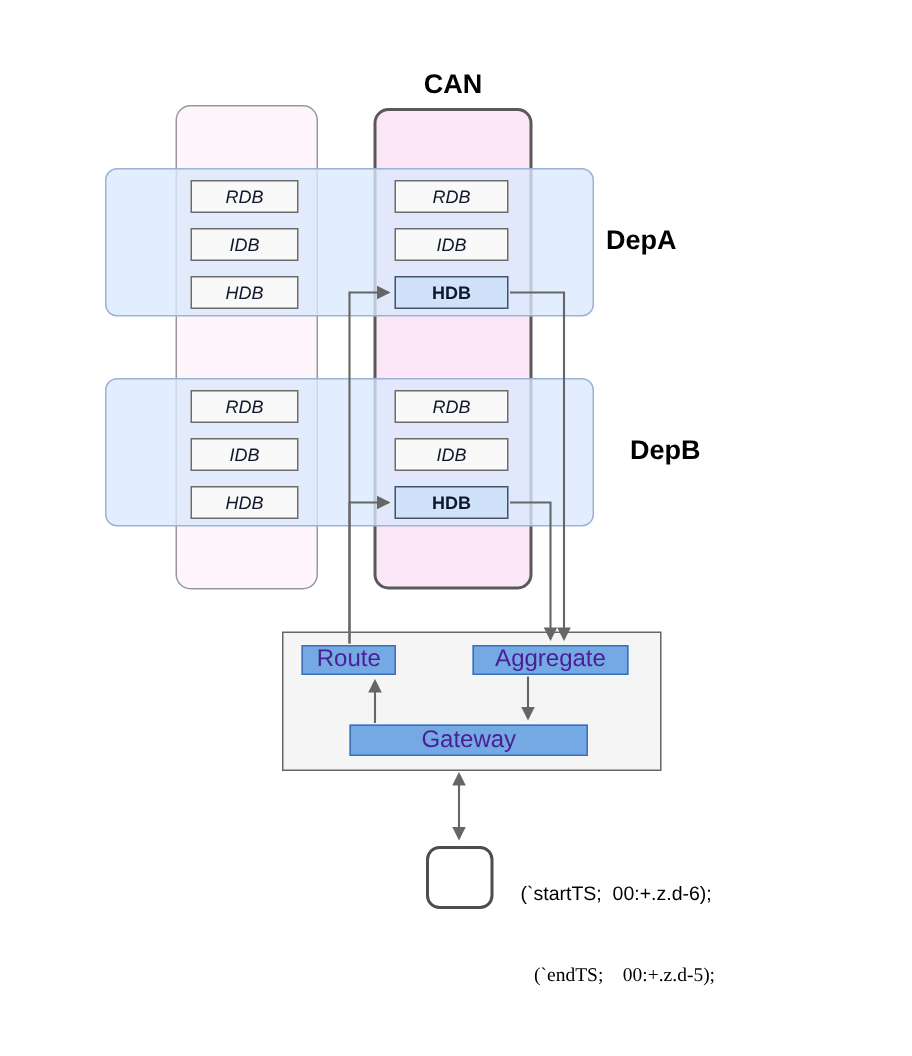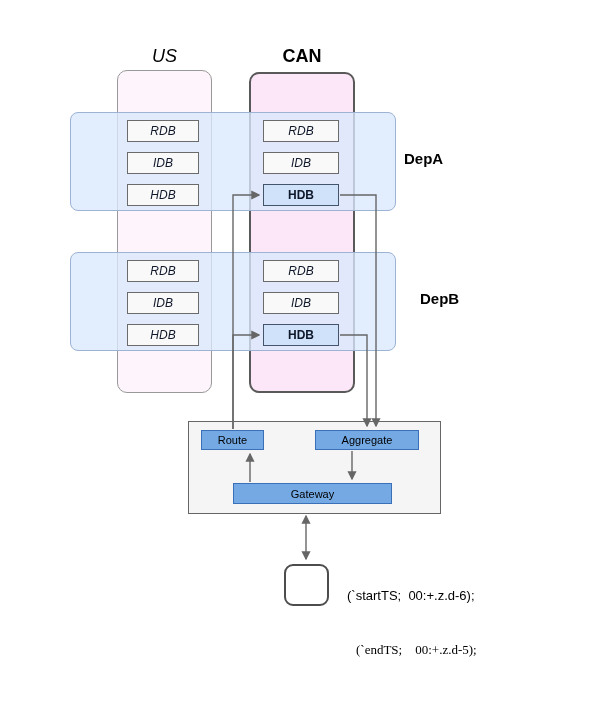--- a/index.html
+++ b/index.html
@@ -38,21 +38,21 @@
 
   
   .col-label {
     position: absolute; top: 45px; font-size: 18px; color: #000;
     text-align: center; line-height: 22px;
   }
   .label-us { left: 117px; width: 95px; font-style: italic; }
   .label-can { left: 249px; width: 106px; font-weight: bold; }
 
   
-  .group-label { position: absolute; left: 404px; font-size: 15px; font-weight: bold; color: #000; }
+  .group-label { position: absolute; left: 404px; font-size: 18px; font-weight: bold; color: #000; }
   .glabel-a { top: 150px; }
   .glabel-b { top: 290px; margin-left: 16px; }
 
   
   .db-box {
     position: absolute; height: 22px;
     background: var(--node-fill, #f9f9f9);
     border: 1px solid var(--node-border, #6b6b6b);
     display: flex; align-items: center; justify-content: center;
     font-size: 12px; font-style: italic; color: #0f172a;
@@ -71,21 +71,21 @@
   .panel {
     position: absolute; left: 188px; top: 421px; width: 253px; height: 93px;
     background: var(--panel-fill, #f5f5f5);
     border: 1px solid var(--panel-border, #666666);
   }
   .svc {
     position: absolute;
     background: var(--service-fill, #74a9e4);
     border: 1px solid var(--service-border, #3a70b8);
     display: flex; align-items: center; justify-content: center;
-    font-size: 11px; color: #000000;
+    font-size: 16px; color: #4c1d95;
   }
   .svc-route { left: 201px; top: 430px; width: 63px; height: 20px; }
   .svc-agg   { left: 315px; top: 430px; width: 104px; height: 20px; }
   .svc-gw    { left: 233px; top: 483px; width: 159px; height: 21px; }
 
   
   .client {
     position: absolute; left: 284px; top: 564px; width: 45px; height: 42px;
     background: #ffffff; border: 2px solid #4d4d4d; border-radius: 9px;
   }
@@ -108,21 +108,20 @@
 <body>
 
 <div class="canvas">
 
   <div class="col col-us"></div>
   <div class="col col-can"></div>
 
   <div class="band band-a"></div>
   <div class="band band-b"></div>
 
-  <div class="col-label label-us">US</div>
   <div class="col-label label-can">CAN</div>
 
   <div class="group-label glabel-a">DepA</div>
   <div class="group-label glabel-b">DepB</div>
 
   <div class="db-box db-us row1a">RDB</div>
   <div class="db-box db-us row2a">IDB</div>
   <div class="db-box db-us row3a">HDB</div>
 
   <div class="db-box db-can row1a">RDB</div>

